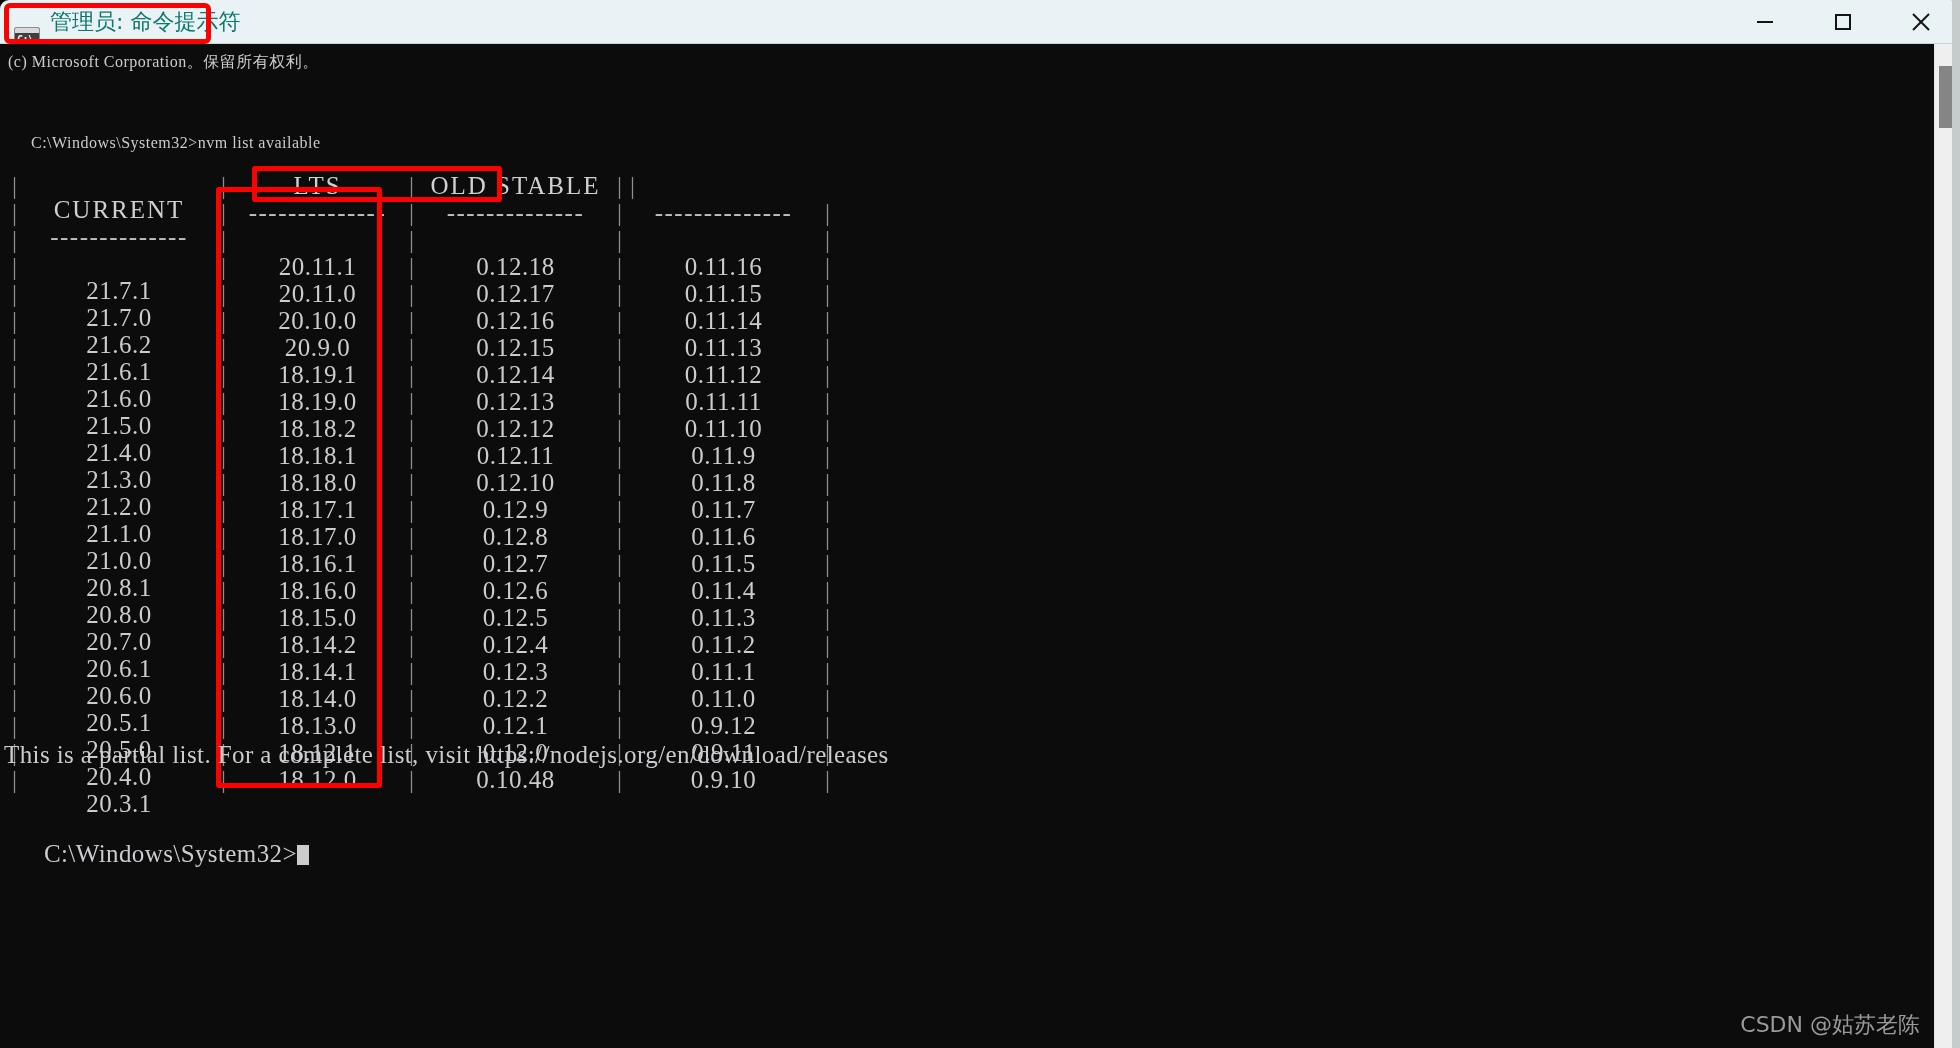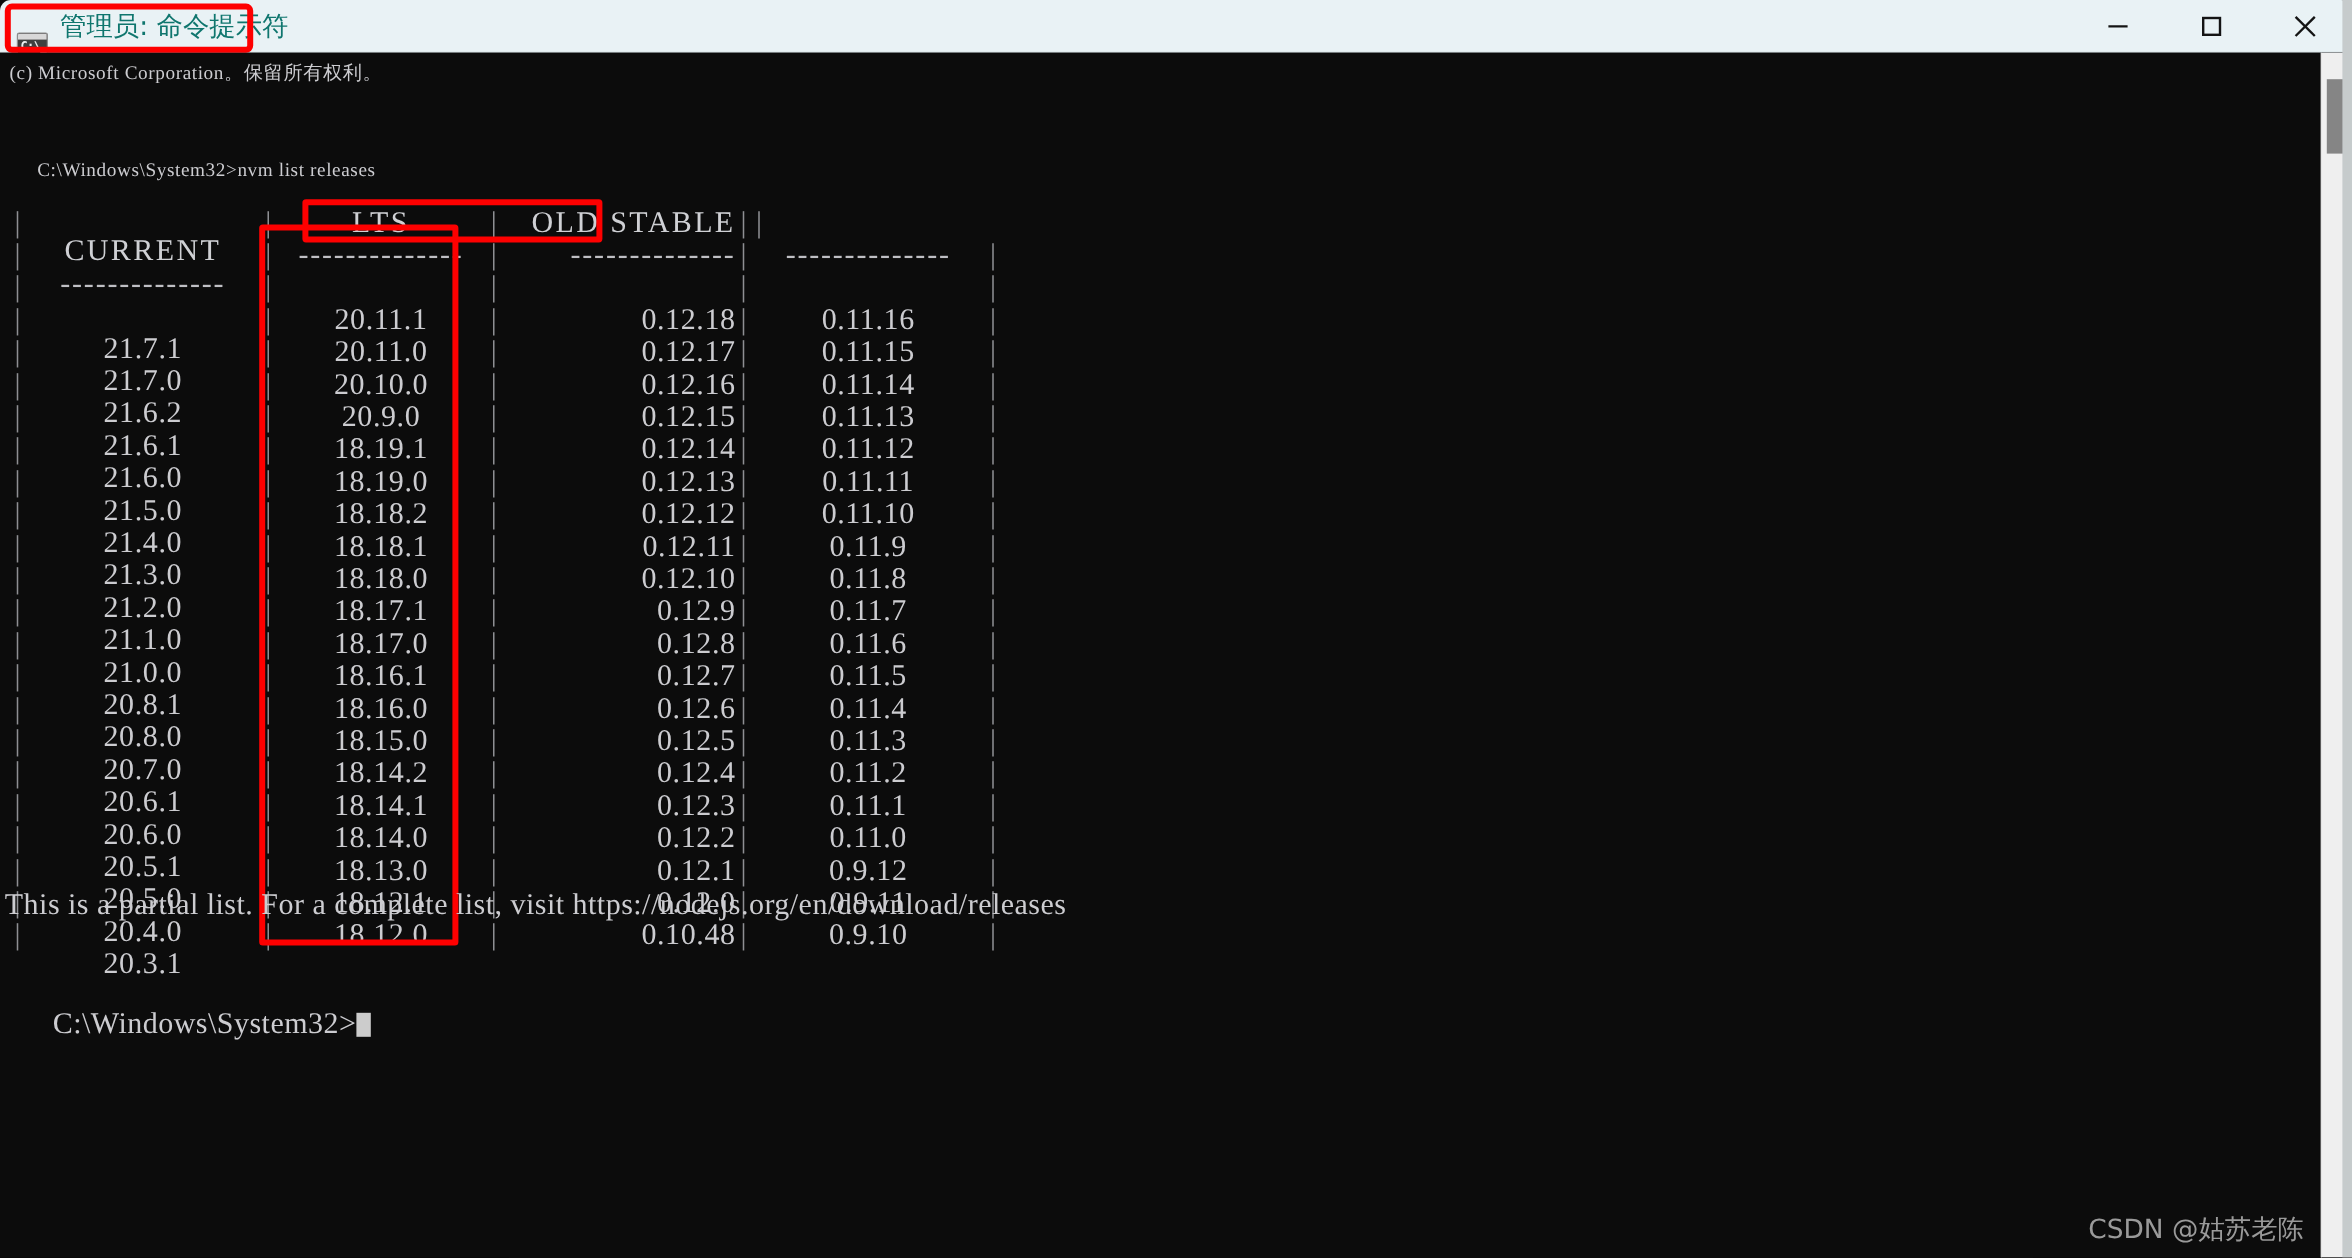--- a/index.html
+++ b/index.html
@@ -151,21 +151,21 @@
   .cell {
     text-align: center;
     font-size: 25px;
     line-height: 27px;
     color: #ccccd0;
     font-family: "Liberation Serif", "DejaVu Serif", serif;
     letter-spacing: 0.5px;
   }
   .c0 { width: 196px; margin-top: 48px; }
   .c1 { width: 175px; }
-  .c2 { width: 195px; text-align: right; }
+  .c2 { width: 195px; }
   .c3 { width: 195px; }
 
   .dashrow .cell {
     color: #bfbfc4;
     letter-spacing: 1.5px;
   }
   .headrow .cell { color: #cfd0d4; letter-spacing: 2px; }
 
   
   .hl {
@@ -249,21 +249,21 @@
     </div>
   </div>
 
   <div class="hl-title"></div>
 
   <div class="term">
 
     <div class="screen" style="left:8px; top:4px;">(c) Microsoft Corporation。保留所有权利。</div>
 
     <div class="screen" style="left:4px; top:58px;">
-      <span>C:\Windows\System32&gt;</span><span>nvm list releases</span>
+      <span>C:\Windows\System32&gt;</span><span>nvm list available</span>
     </div>
 
     <div class="table">
 
       <div class="trow headrow">
         <span class="sep">|</span>
         <span class="cell c0">CURRENT</span>
         <span class="sep">|</span>
         <span class="cell c1">LTS</span>
         <span class="sep">|</span>

